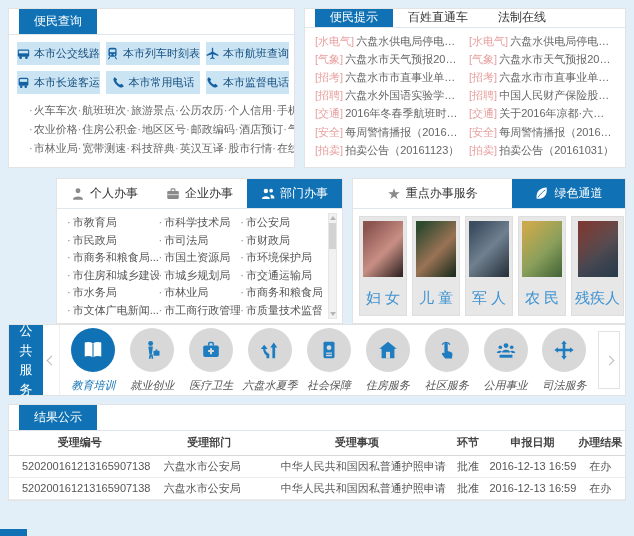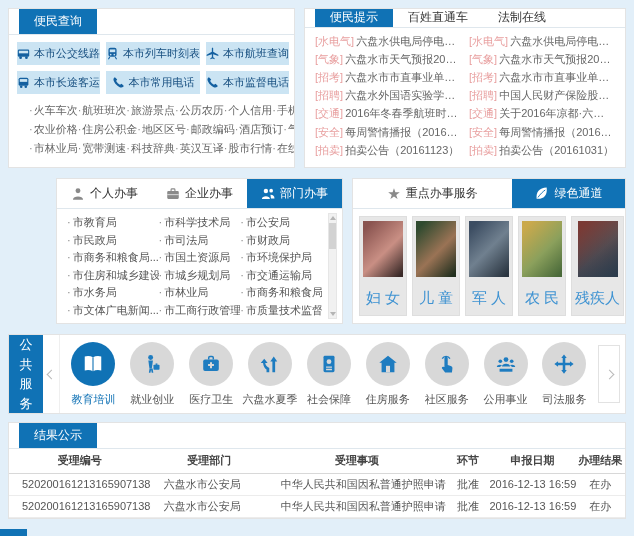--- a/index.html
+++ b/index.html
@@ -60,28 +60,28 @@
   .photo { width:40px; height:56px; flex:none; }
   .card:nth-child(1) .photo { background:linear-gradient(135deg,#8a5450 10%,#c98f84 55%,#3a2a28 95%); }
   .card:nth-child(2) .photo { background:linear-gradient(135deg,#2f4a2f 10%,#9a7355 55%,#22301f 95%); }
   .card:nth-child(3) .photo { background:linear-gradient(135deg,#3c4d62 10%,#70808f 50%,#2a3540 95%); }
   .card:nth-child(4) .photo { background:linear-gradient(135deg,#caa94c 10%,#8ba05c 55%,#4a6a3a 95%); }
   .card:nth-child(5) .photo { background:linear-gradient(135deg,#7a3a35 10%,#50607040 55%,#2c3c4c 95%),linear-gradient(#6a4a45,#3c3c46); }
   .card:nth-child(6) .photo { background:linear-gradient(135deg,#d6d6d6 10%,#9aa5b0 55%,#ececec 95%); }
   .card-label { margin-top:auto; font-size:15px; color:#3f93d2; white-space:nowrap; }
 
   
-  .ps-band { margin-top:10px; height:80px; background:#fff; border:1px solid #e3e3e3; display:flex; }
+  .ps-band { height:72px; background:#fff; border:1px solid #e3e3e3; display:flex; }
   .ps-tab { width:34px; background:#1072b5; color:#fff; display:flex; align-items:center; justify-content:center; flex:none; }
   .ps-tab span { display:block; width:15px; font-size:13px; line-height:1.5; text-align:center; }
   .ps-chev-l { width:17px; border-right:1px solid #efefef; display:flex; align-items:center; justify-content:center; flex:none; cursor:pointer; }
   .chev { width:7px; height:7px; border-left:1.5px solid #b9b9b9; border-bottom:1.5px solid #b9b9b9; }
   .chev.left { transform:rotate(45deg); }
   .chev.right { transform:rotate(225deg); }
-  .ps-items { flex:1; display:flex; align-items:center; justify-content:space-around; padding:0 4px; }
+  .ps-items { flex:1; display:flex; align-items:center; justify-content:space-around; padding:0 4px;font-style:italic; }
   .ps-item { width:58px; text-align:center; cursor:pointer; }
   .circle { width:44px; height:44px; border-radius:50%; background:#d8d8d8; color:#1e7cc0; margin:0 auto 6px; display:flex; align-items:center; justify-content:center; }
   .ps-item.active .circle { background:#1072b5; color:#fff; }
   .ps-label { font-size:11px; color:#555; white-space:nowrap; }
   .ps-item.active .ps-label { color:#1072b5; }
   .ps-chev-r { width:22px; align-self:center; height:58px; border:1px solid #e2e2e2; margin-right:5px; display:flex; align-items:center; justify-content:center; flex:none; cursor:pointer; }
 
   
   .results { margin-top:8px; }
   .rtable { width:100%; border-collapse:collapse; font-size:11px; table-layout:fixed; }

